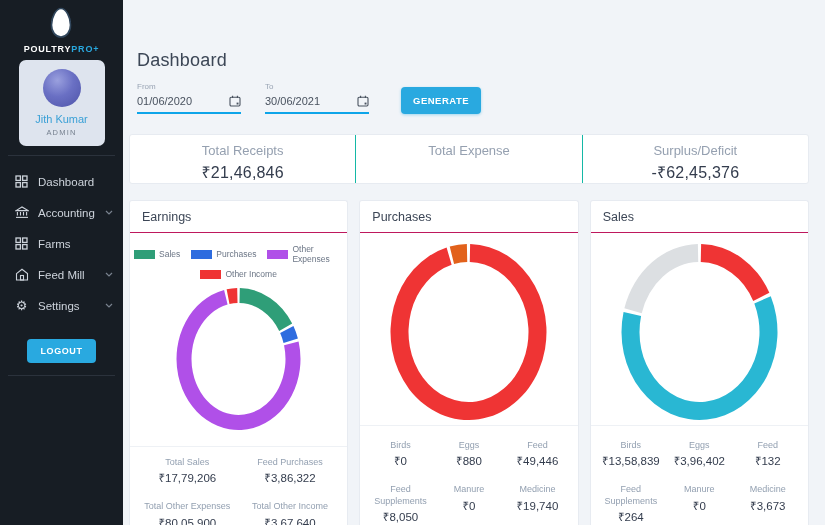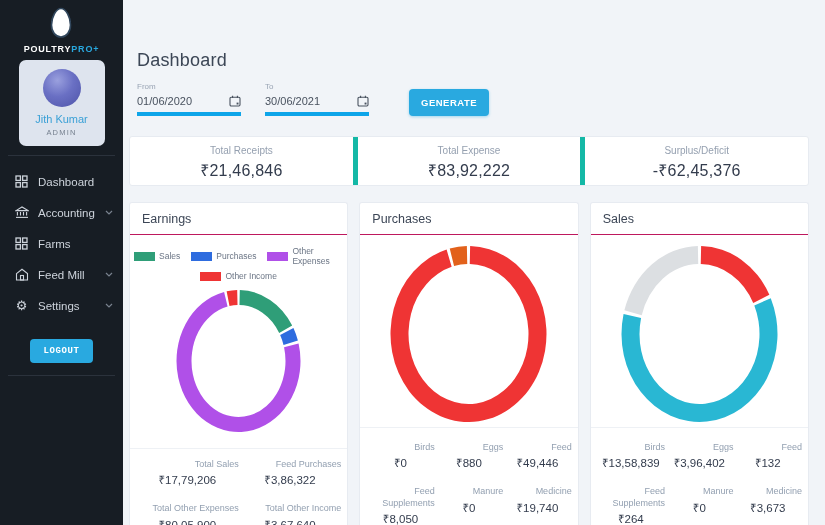--- a/index.html
+++ b/index.html
@@ -19,58 +19,58 @@
   .uname { font-size:11px; color:#3aa0d6; margin-bottom:3px; }
   .urole { font-size:7.5px; color:#76808f; letter-spacing:1.2px; }
   .sep { width:107px; border-top:1px solid #2b323c; margin-top:9px; }
   .sep2 { margin-top:12px; }
   nav { width:100%; margin-top:10px; }
   .nav-item { display:flex; align-items:center; height:31px; padding:0 10px 0 14px; color:#cdd3db; font-size:11.5px; cursor:pointer; }
   .nicon { width:15px; height:15px; margin-right:9px; display:flex; align-items:center; justify-content:center; color:#cdd3db; flex-shrink:0; }
   .gear { font-size:13px; line-height:13px; }
   .chev { margin-left:auto; display:flex; color:#79828e; }
   .logout { margin-top:18px; background:#29a9e0; color:#fff; border:none; border-radius:4px;
-            font-family:Liberation Mono, monospace; font-size:9px; font-weight:bold; letter-spacing:.6px;
+            font-family:Liberation Sans, sans-serif; font-size:9px; font-weight:bold; letter-spacing:.6px;
             padding:7px 13px; cursor:pointer; }
 
   
   main { flex:1; padding:0 16px 0 6px; }
   h1 { font-size:18px; font-weight:500; color:#3c4656; margin:50px 0 0 8px; letter-spacing:.2px; }
   .filters { display:flex; align-items:flex-end; margin:11px 0 0 8px; }
   .date-group { width:104px; margin-right:24px; }
   .date-group label { display:block; font-size:8px; color:#9aa5b5; margin-bottom:4px; }
-  .date-input { display:flex; align-items:center; justify-content:space-between; border-bottom:4px solid #0ea5e9;
+  .date-input { display:flex; align-items:center; justify-content:space-between; border-bottom:2px solid #0ea5e9;
                 padding-bottom:5px; font-size:11px; color:#49525f; cursor:pointer; }
-  .generate { margin-left:16px; background:#29a9e0; color:#fff; border:none; border-radius:4px;
+  .generate { margin-left:8px; background:#29a9e0; color:#fff; border:none; border-radius:4px;
               font-family:"Liberation Sans",sans-serif; font-size:9.5px; font-weight:bold; letter-spacing:.5px;
               padding:8px 12px; cursor:pointer; box-shadow:0 1px 3px rgba(41,169,224,.4); }
 
   .stats-card { display:flex; background:#fff; border:1px solid #e7ebf1; border-radius:3px; margin-top:20px; height:50px; }
-  .stat { flex:1; text-align:center; padding-top:8px; border-left:5px solid #14b8a6; }
+  .stat { flex:1; text-align:center; padding-top:8px; border-left:1px solid #14b8a6; }
   .stat:first-child { border-left:none; }
-  .slabel { font-size:10px; color:#95a0b0; margin-bottom:3px; }
+  .slabel { font-size:13px; color:#95a0b0; margin-bottom:3px; }
   .svalue { font-size:16px; color:#333c4d; font-weight:500; letter-spacing:.2px; }
 
   .charts-row { display:flex; gap:11px; margin-top:16px; }
   .card { flex:1; background:#fff; border:1px solid #e7ebf1; border-bottom:none; border-radius:3px 3px 0 0;
           height:352px; display:flex; flex-direction:column; }
   .card h2 { font-size:12.5px; font-weight:500; color:#3c4656; padding:9px 12px 8px; border-bottom:1px solid #be185d; }
 
   .legend { padding:11px 4px 0; font-size:8.5px; color:#6b7585; }
   .legend-row { display:flex; justify-content:center; gap:11px; margin-bottom:5px; }
   .lg-item { display:flex; align-items:center; gap:4px; cursor:pointer; }
   .swatch { width:21px; height:9px; flex-shrink:0; }
 
   .donut { display:block; margin:0 auto; }
   .totals { border-top:1px solid #eef1f5; display:grid; text-align:center; row-gap:16px; padding:10px 6px; }
   .totals.mt { margin-top:12px; }
   .totals.pt { padding-top:14px; }
   .cols2 { grid-template-columns:1fr 1fr; }
   .cols3 { grid-template-columns:1fr 1fr 1fr; }
-  .t-label { font-size:9px; color:#93a0b1; line-height:1.25; margin-bottom:2px;text-align:right; }
+  .t-label { font-size:9px; color:#93a0b1; line-height:1.25; margin-bottom:2px; }
   .t-value { font-size:11.5px; color:#333c4d; font-weight:500; }
 </style>
 </head>
 <body>
 
 <div class="app">
 
   <aside class="sidebar">
     <div class="logo">
       <svg width="24" height="32" viewBox="0 0 24 32">
@@ -196,21 +196,20 @@
       <button class="generate">GENERATE</button>
     </div>
 
     <div class="stats-card">
       <div class="stat">
         <div class="slabel">Total Receipts</div>
         <div class="svalue">₹21,46,846</div>
       </div>
       <div class="stat">
         <div class="slabel">Total Expense</div>
-        <div class="svalue">₹83,92,222</div>
       </div>
       <div class="stat">
         <div class="slabel">Surplus/Deficit</div>
         <div class="svalue">-₹62,45,376</div>
       </div>
     </div>
 
     <div class="charts-row">
 
       <section class="card">

